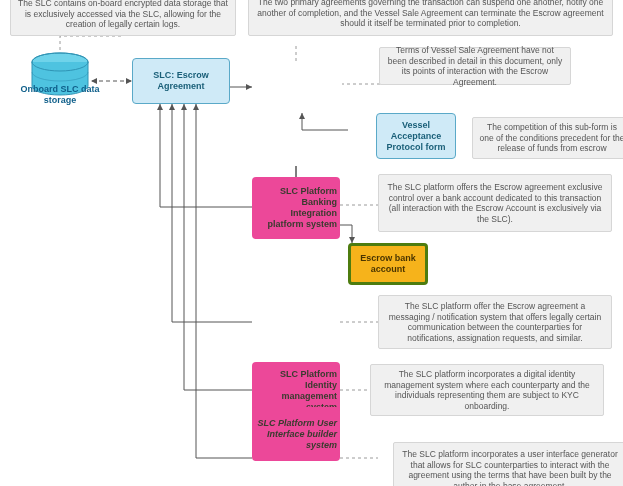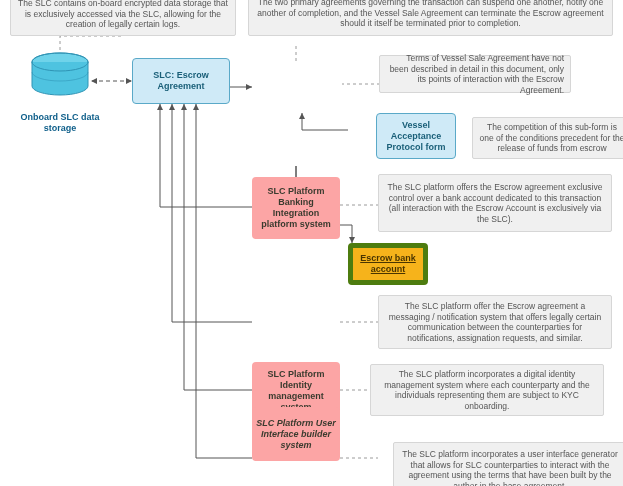--- a/index.html
+++ b/index.html
@@ -39,30 +39,30 @@
     line-height: 11px;
     border-radius: 4px;
     padding: 3px;
   }
   .node-blue {
     background: #cfeaf7;
     border: 1px solid #5aa9c8;
     color: #1a5f78;
   }
   .node-tan {
-    background: #fca5a5;
+    background: #ec4899;
     border: 1px solid #9c9madd;
     border-color: #a39e88;
     color: #3b3b2f;
+    text-align: right;
   }
   .node-orange {
     background: #f6b31b;
-    border: 5px solid #4d7c0f;
+    border: 3px solid #4d7c0f;
     color: #4a3500;
-    text-decoration: underline;
   }
   .note {
     position: absolute;
     box-sizing: border-box;
     background: #f0f0f0;
     border: 1px solid #d6d6d6;
     color: #555555;
     font-size: 8.5px;
     line-height: 10.5px;
     text-align: center;
@@ -133,25 +133,25 @@
   </svg>
 
   <div class="cylinder" style="left:28px; top:52px; width:64px; height:46px;">
     <svg width="64" height="46" viewBox="0 0 64 46">
       <ellipse cx="32" cy="10" rx="28" ry="9" fill="#6fd3ea" stroke="#2f94b5" stroke-width="1"></ellipse>
       <path d="M4,10 L4,34 A28,9 0 0 0 60,34 L60,10" fill="#4ec3e0" stroke="#2f94b5" stroke-width="1"></path>
       <ellipse cx="32" cy="10" rx="28" ry="9" fill="none" stroke="#2f94b5" stroke-width="1"></ellipse>
       <path d="M4,20 A28,9 0 0 0 60,20" fill="none" stroke="#2f94b5" stroke-width="0.8" opacity="0.7"></path>
     </svg>
   </div>
-  <div class="db-label" style="left:15px; top:112px;">Onboard SLC data storage</div>
+  <div class="db-label" style="left:15px; top:84px;">Onboard SLC data storage</div>
 
   <div class="note" style="left:10px; top:-8px; width:226px; height:44px;">The SLC contains on-board encrypted data storage that is exclusively accessed via the SLC, allowing for the creation of legally certain logs.</div>
   <div class="note" style="left:248px; top:-10px; width:365px; height:46px;">The two primary agreements governing the transaction can suspend one another, notify one another of completion, and the Vessel Sale Agreement can terminate the Escrow agreement should it itself be terminated prior to completion.</div>
-  <div class="note" style="left:379px; top:55px; width:192px; height:38px;text-align:right;">Terms of Vessel Sale Agreement have not been described in detail in this document, only its points of interaction with the Escrow Agreement.</div>
+  <div class="note" style="left:379px; top:47px; width:192px; height:38px;">Terms of Vessel Sale Agreement have not been described in detail in this document, only its points of interaction with the Escrow Agreement.</div>
   <div class="note" style="left:452px; top:117px; width:160px; height:42px;margin-left:20px;">The competition of this sub-form is one of the conditions precedent for the release of funds from escrow</div>
   <div class="note" style="left:378px; top:174px; width:234px; height:58px;">The SLC platform offers the Escrow agreement exclusive control over a bank account dedicated to this transaction (all interaction with the Escrow Account is exclusively via the SLC).</div>
   <div class="note" style="left:378px; top:295px; width:234px; height:54px;">The SLC platform offer the Escrow agreement a messaging / notification system that offers legally certain communication between the counterparties for notifications, assignation requests, and similar.</div>
   <div class="note" style="left:370px; top:364px; width:234px; height:52px;">The SLC platform incorporates a digital identity management system where each counterparty and the individuals representing them are subject to KYC onboarding.</div>
   <div class="note" style="left:378px; top:442px; width:234px; height:56px;margin-left:15px;">The SLC platform incorporates a user interface generator that allows for SLC counterparties to interact with the agreement using the terms that have been built by the author in the base agreement.</div>
 
   <div class="node node-blue" style="left:132px; top:58px; width:98px; height:46px;">SLC: Escrow Agreement</div>
   <div class="node node-blue" style="left:348px; top:113px; width:80px; height:46px;margin-left:28px;">Vessel Acceptance Protocol form</div>
   <div class="node node-tan" style="left:252px; top:177px; width:88px; height:62px;">SLC Platform Banking Integration platform system</div>
   <div class="node node-orange" style="left:348px; top:243px; width:80px; height:42px;">Escrow bank account</div>

